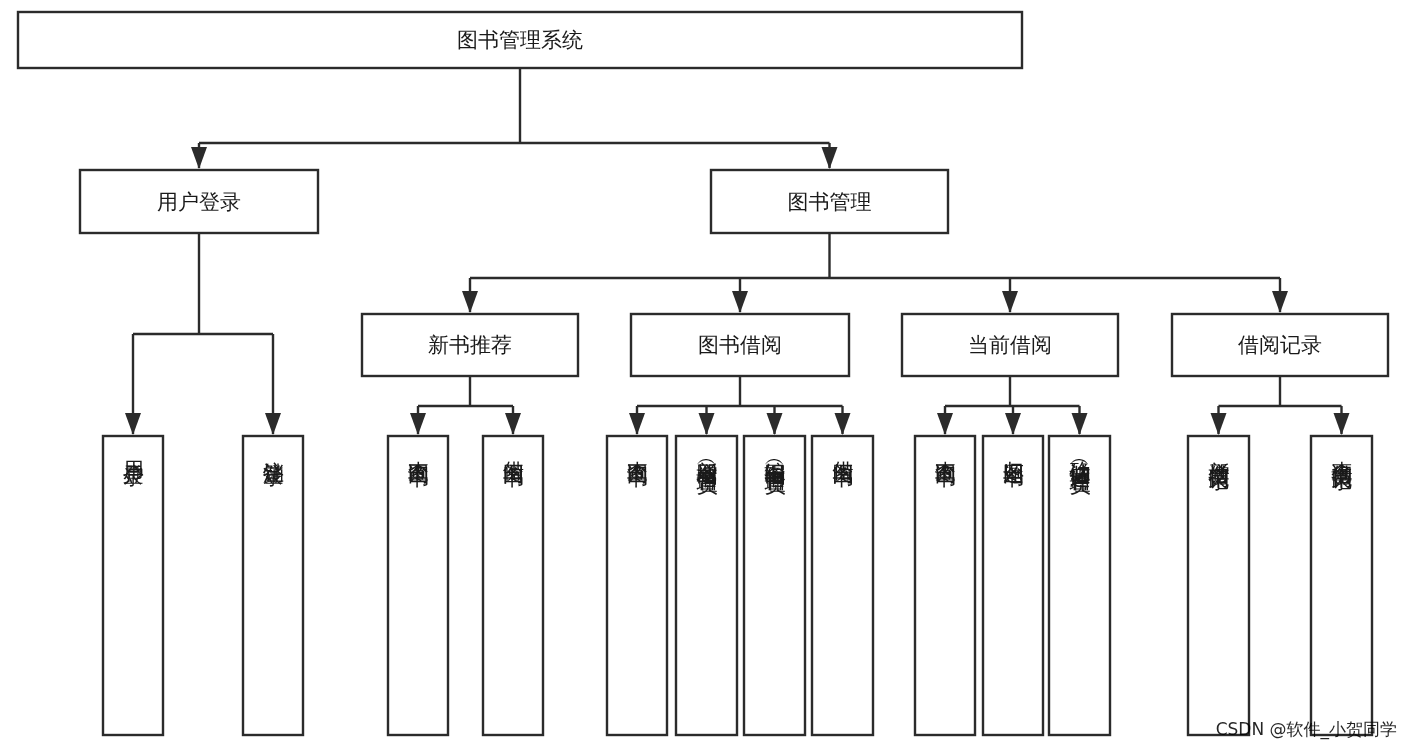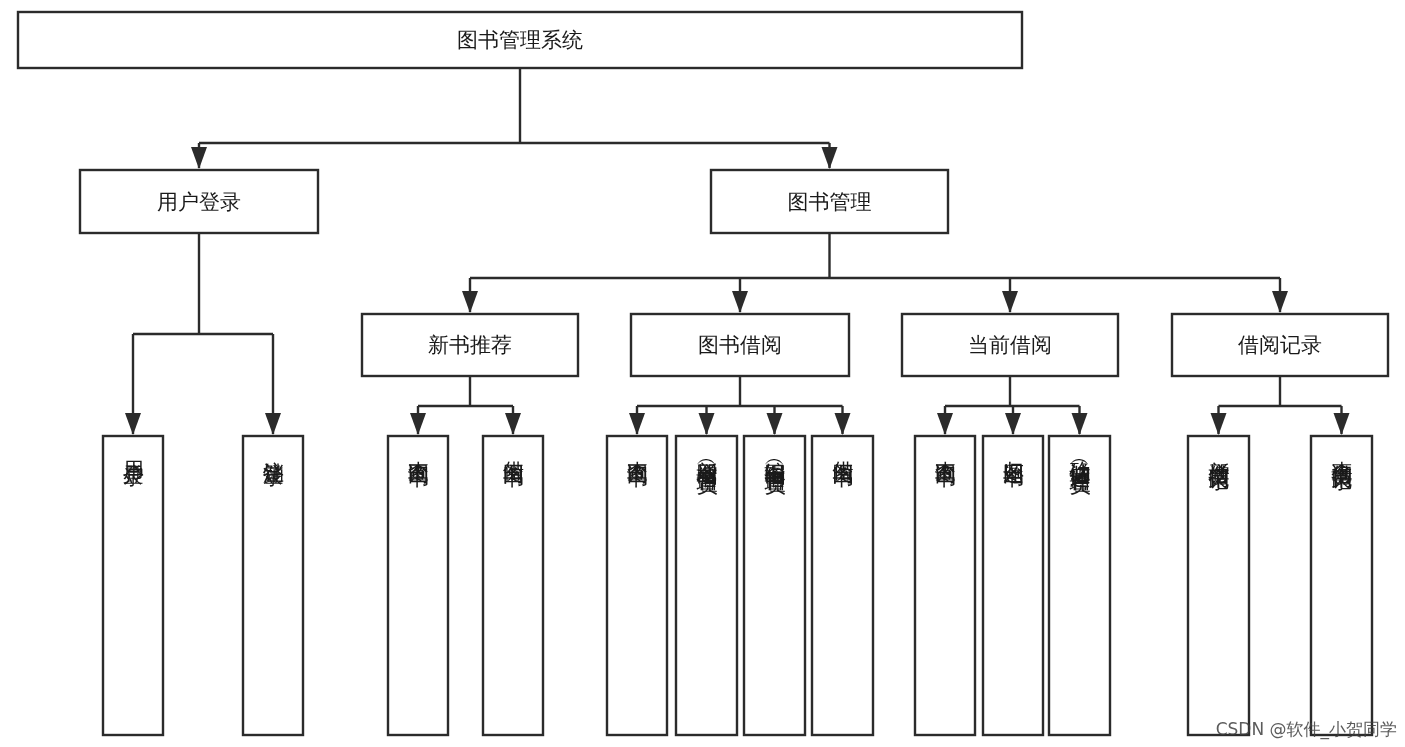--- a/index.html
+++ b/index.html
@@ -62,21 +62,21 @@
     align-items: center;
     justify-content: flex-start;
     pointer-events: none;
   }
   .watermark {
     position: absolute;
     right: 8px;
     bottom: 6px;
     font-family: "DejaVu Sans", "Liberation Sans", sans-serif;
     font-size: 17px;
-    color: #404040;
+    color: #000000;
     opacity: 0.85;
     white-space: nowrap;
   }
 </style>
 </head>
 <body>
 
 <div id="diagram-root">
 
   <svg id="tree-svg" viewBox="0 0 1405 747">

